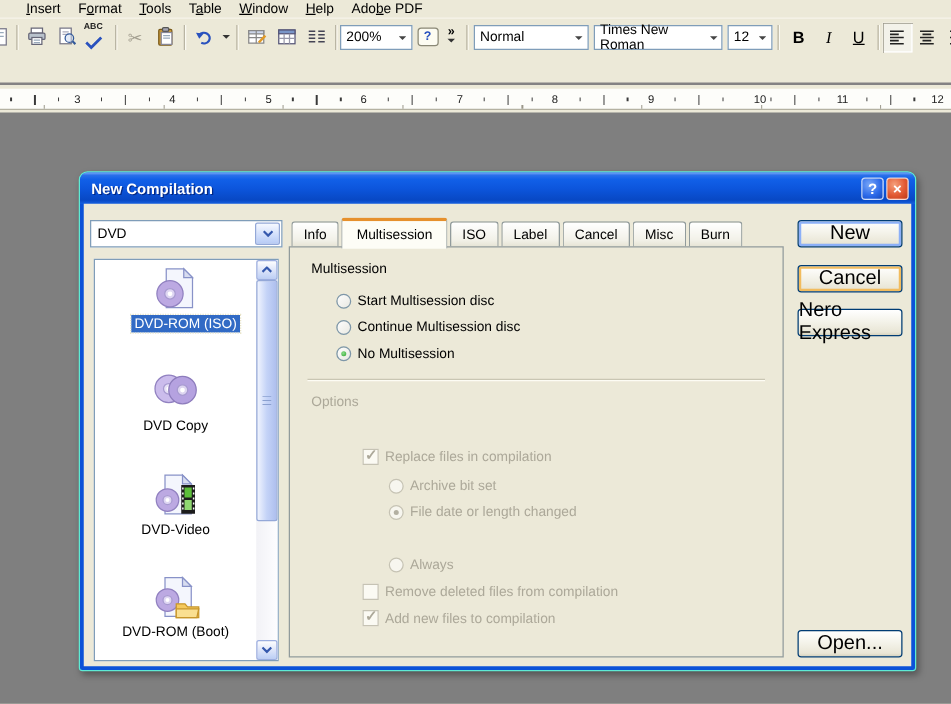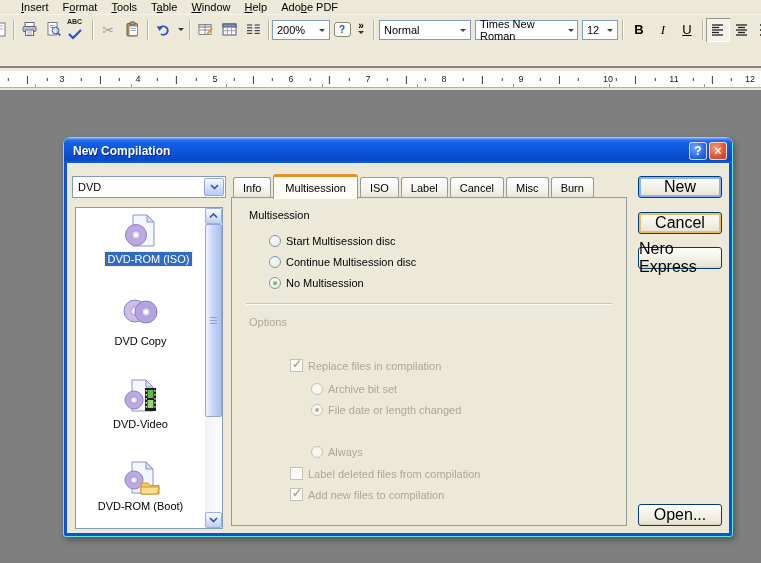--- a/index.html
+++ b/index.html
@@ -498,21 +498,21 @@
         <span class="radio selected disabled"></span>
         <span>File date or length changed</span>
       </div>
       <div class="row disabled-text" style="left:79px;top:246px;">
         <span class="radio disabled"></span>
         <span>Always</span>
       </div>
 
       <div class="row disabled-text" style="left:58px;top:268px;">
         <span class="checkbox disabled"></span>
-        <span>Label deleted files from compilation</span>
+        <span>Remove deleted files from compilation</span>
       </div>
       <div class="row disabled-text" style="left:58px;top:289px;">
         <span class="checkbox checked disabled"></span>
         <span>Add new files to compilation</span>
       </div>
 
     </div>
 
     <div class="xp-btn focus-blue" style="top:13px;">
         <span>New</span>

